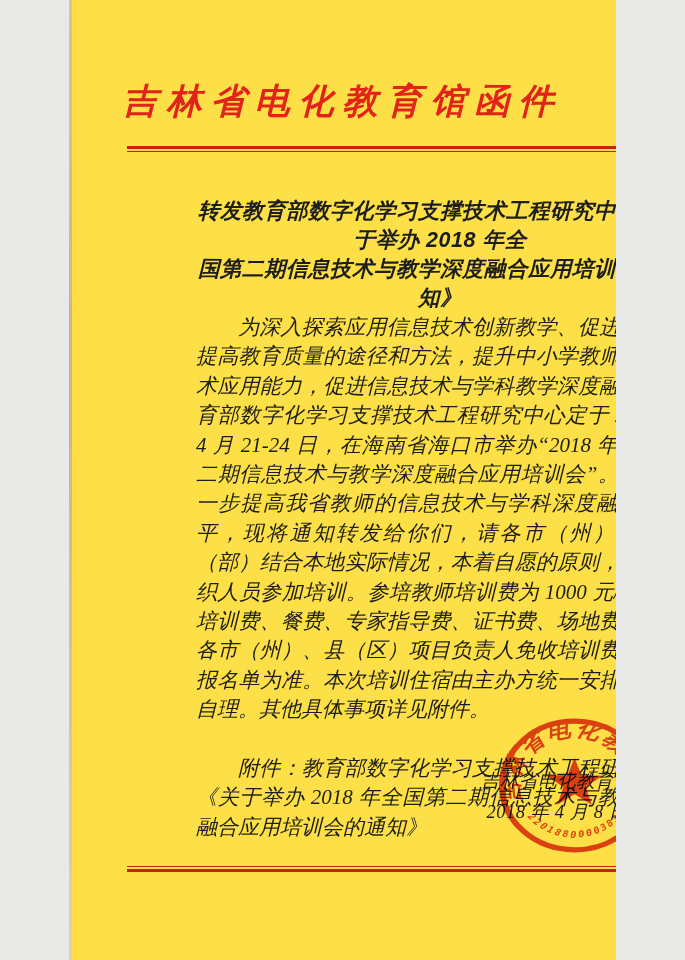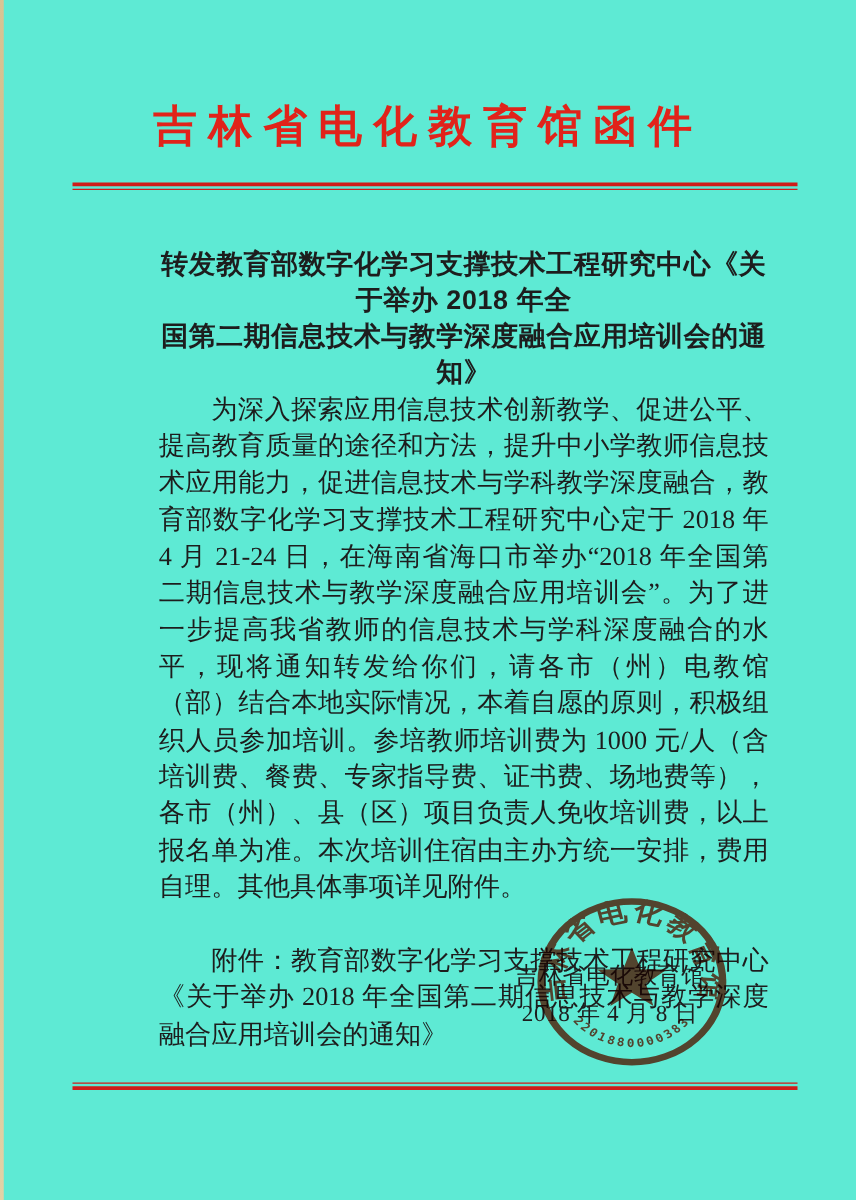--- a/index.html
+++ b/index.html
@@ -1,20 +1,21 @@
 <!DOCTYPE html>
 <html><head>
 <meta charset="utf-8">
 <style>
   html,body { margin:0; padding:0; background:#e9e9e7; }
   .page {
-    position:relative; width:685px; height:960px; margin:0 auto;
-    background:#5eead4; overflow:hidden;
+    position:relative; width:547px; height:960px; margin:0 auto;
+    background:#fde047; overflow:hidden;
     font-family:"Liberation Serif","DejaVu Serif",serif;
     color:#1d1d1d;
+    font-style:italic;
   }
   .scan-edge {
     position:absolute; left:0; top:0; bottom:0; width:3px;
     background:linear-gradient(180deg,#d8c493 0%,#cdb584 40%,#e2d2a6 100%);
   }
   .letterhead {
     position:absolute; top:78px; left:0; right:0;
     text-align:center; font-size:35px; font-weight:700;
     letter-spacing:9px; color:#e1231a;
     font-family:"Liberation Serif","DejaVu Serif",serif;

